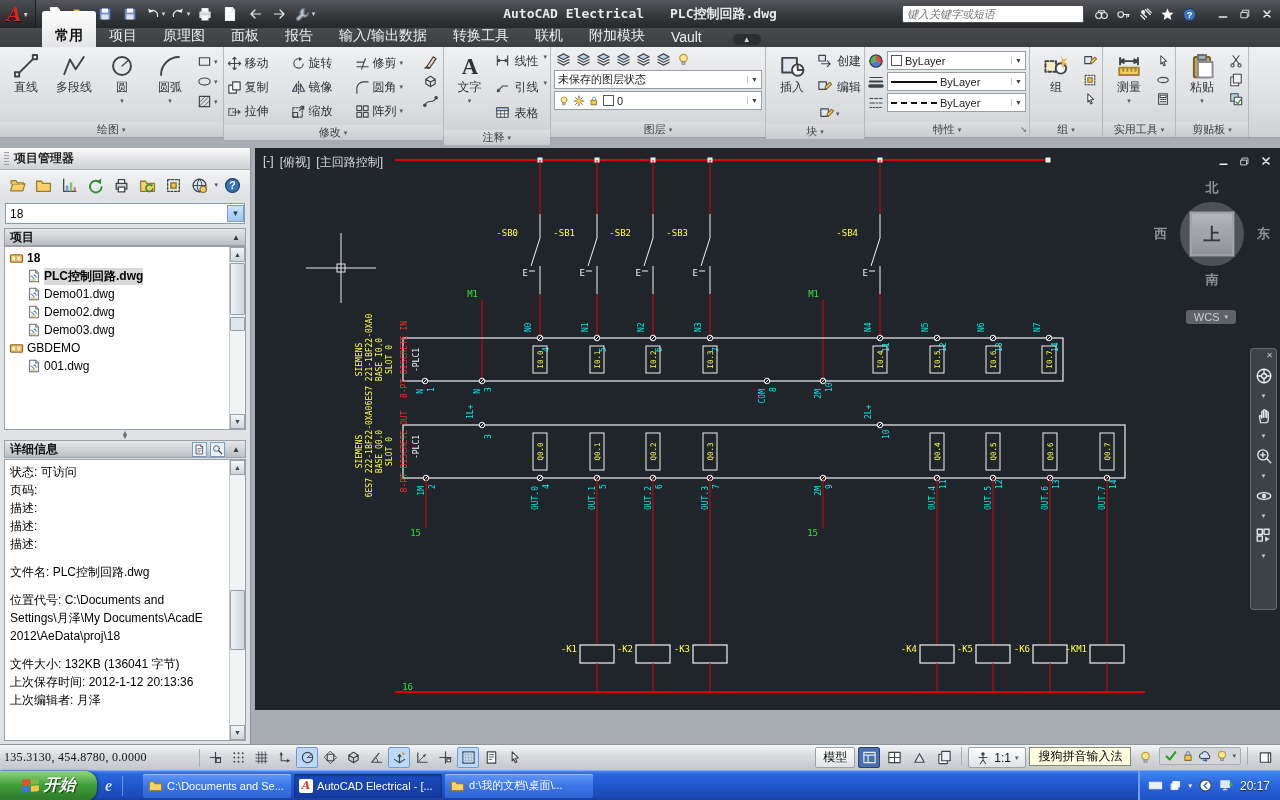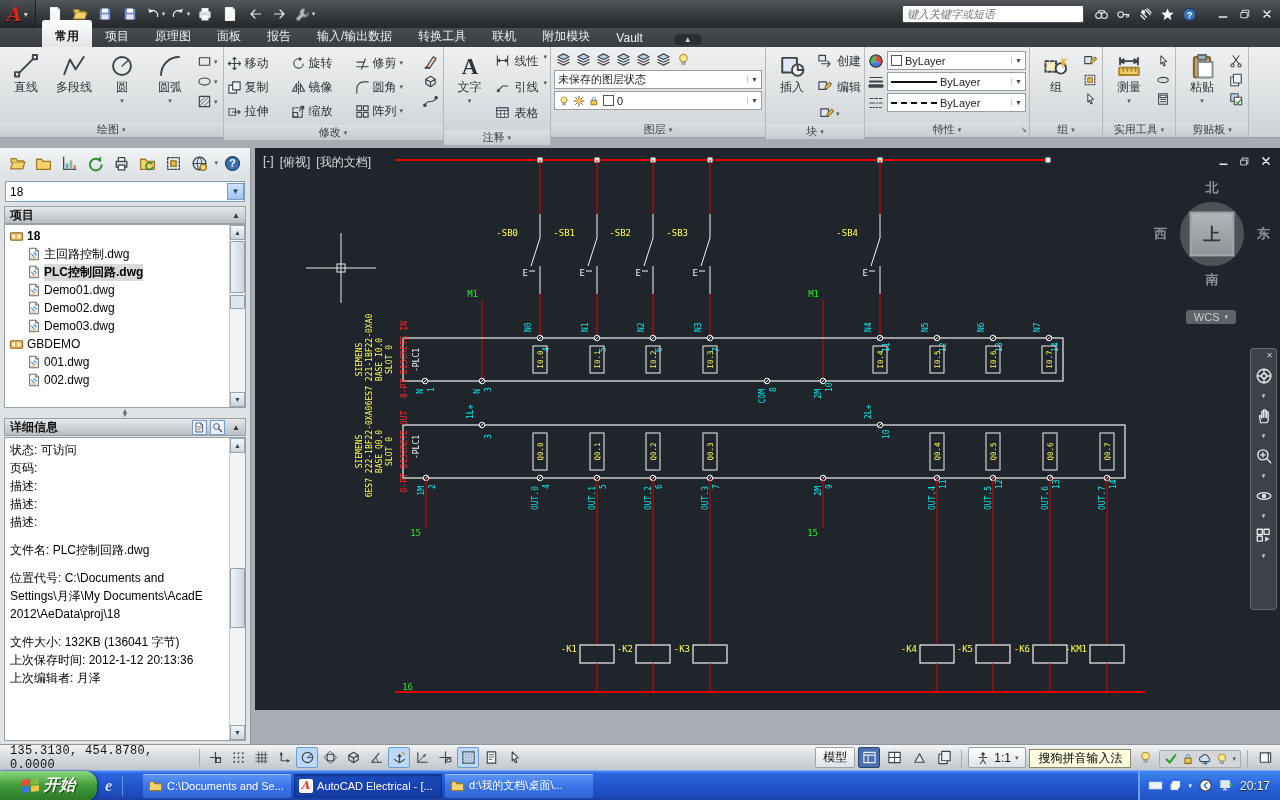--- a/index.html
+++ b/index.html
@@ -16,21 +16,21 @@
 .qbtn .car{font-size:7px;margin-left:1px;color:#cfd2d4}
 #titleText{position:absolute;left:50%;transform:translateX(-50%);font-family:"DejaVu Sans Mono",monospace;font-weight:bold;font-size:13px;white-space:nowrap}
 #titleText .tsep{display:inline-block;width:26px}
 #titleRight{margin-left:auto;display:flex;align-items:center;gap:6px;padding-right:4px}
 #searchBox{width:182px;height:18px;border:1px solid #4a4e52;border-radius:2px;font-size:11px;font-style:italic;color:#555;padding:0 4px;background:#fff}
 .tico{display:flex;align-items:center}
 .winctl{display:flex;align-items:center;gap:4px;margin-left:8px}
 .winctl .qbtn{width:18px;height:18px}
 
 #tabrow{position:absolute;left:0;top:28px;width:1280px;height:19px;background:linear-gradient(#474b4e,#3a3e41);display:flex;align-items:flex-end;padding-left:42px}
-.tab{padding:8px 13px 2px;font-size:12px;color:#eceeef;cursor:default}
+.tab{padding:16px 13px 2px;font-size:14px;color:#eceeef;cursor:default}
 .tab.active{background:linear-gradient(#fdfdfd,#e3e5e6);color:#111;border-radius:3px 3px 0 0;font-weight:bold}
 #ribToggle{margin:0 0 2px 18px;background:#2c2f32;border-radius:7px;color:#cfd2d4;font-size:8px;padding:1px 10px}
 
 #ribbon{position:absolute;left:0;top:47px;width:1280px;height:91px;background:linear-gradient(#eef0f1,#dadddf 70%,#cdd1d4);display:flex;border-bottom:1px solid #9aa0a5}
 .panel{display:flex;flex-direction:column;border-right:1px solid #b6babd;height:100%}
 .pbody{flex:1;display:flex;align-items:flex-start;padding:2px 3px;gap:2px}
 .ptitle{height:15px;font-size:11px;color:#3c4043;text-align:center;background:linear-gradient(#dcdfe1,#c8ccd0);display:flex;align-items:center;justify-content:center;gap:3px}
 .car{font-size:7px;color:#55595d}
 .rbig{display:flex;flex-direction:column;align-items:center;width:46px;padding-top:4px;font-size:12px;color:#2f3337;line-height:13px;text-align:center}
 .rbig svg{margin-bottom:2px}
@@ -90,25 +90,25 @@
 #navbar{position:absolute;right:3px;top:200px;width:27px;height:262px;background:rgba(128,133,138,.3);border:1px solid rgba(220,224,228,.25);border-radius:4px;display:flex;flex-direction:column;align-items:center;padding-top:2px;gap:7px}
 #navbar .nx{align-self:flex-end;color:#c8ccd0;font-size:8px;margin-right:3px}
 #navbar .ncar{font-size:7px;color:#c8ccd0}
 
 #cmdline{position:absolute;left:255px;top:710px;width:1025px;height:34px;background:#ccd0d3;border-top:2px solid #878d92}
 .cmdgrip{position:absolute;left:2px;top:3px;width:8px;height:28px;background:repeating-linear-gradient(#9aa0a5 0 1px,transparent 1px 3px)}
 .cmdrow1{margin-left:14px;height:16px;font-family:"DejaVu Sans Mono",monospace;font-size:12px;color:#111;padding:1px 4px;white-space:pre}
 .cmdrow2{margin-left:14px;height:16px;background:#fbfbfb;border:1px solid #a9aeb2;font-family:"DejaVu Sans Mono",monospace;font-size:12px;color:#111;padding:0 4px}
 
 #statusbar{position:absolute;left:0;top:744px;width:1280px;height:26px;background:linear-gradient(#f4f5f6,#d8dbde 45%,#c3c8cc);border-top:1px solid #8f979c;display:flex;align-items:center;font-size:12px;color:#111}
-#coords{width:196px;padding-left:10px;font-family:Liberation Mono, monospace;letter-spacing:.3px}
+#coords{width:196px;padding-left:4px;font-family:Liberation Serif, serif;letter-spacing:.3px}
 #toggles{display:flex;gap:1px;align-items:center}
 .tgl{width:22px;height:21px;display:flex;align-items:center;justify-content:center;border:1px solid transparent;border-radius:2px}
 .tgl.pressed{background:#bcd9f7;border-color:#6b9bd2}
-#statusRight{margin-left:auto;display:flex;align-items:flex-end;gap:3px;padding-right:4px}
+#statusRight{margin-left:auto;display:flex;align-items:flex-start;gap:3px;padding-right:4px}
 .sbtn{border:1px solid #9aa2a8;background:linear-gradient(#fdfdfd,#dfe3e6);padding:1px 7px;border-radius:2px;display:flex;align-items:center;gap:4px;height:21px}
 .ssep{width:1px;height:18px;background:#a7adb2;margin:0 3px}
 #imebox{background:#ffffe1;border:1px solid #8a8a6a;padding:0 8px;color:#000;font-size:12px;white-space:nowrap}
 #trayGroup{border:1px solid #a7adb2;background:#d3d7da;display:flex;align-items:center;gap:3px;padding:1px 4px;border-radius:2px}
 
 #taskbar{position:absolute;left:0;top:770px;width:1280px;height:30px;background:linear-gradient(#4f8af3 0%,#2a66de 9%,#2257d0 45%,#1c49b8 88%,#1a3f9f);border-top:1px solid #7aa7f8;display:flex;align-items:center}
 #startBtn{width:97px;height:30px;border-radius:0 12px 12px 0;background:linear-gradient(#8fd77f,#44a03c 45%,#2e7d2a 90%);box-shadow:1px 0 3px rgba(0,0,0,.5);display:flex;align-items:center;justify-content:center;gap:5px;color:#fff;font-weight:bold;font-style:italic;font-size:16px;text-shadow:1px 1px 1px #14400f}
 .flag{display:grid;grid-template-columns:8px 8px;grid-auto-rows:6px;gap:1px;transform:skewY(-6deg)}
 .flag i{border-radius:1px}
 #quick{display:flex;align-items:center;padding:0 8px;gap:6px}
@@ -200,20 +200,23 @@
             <path d="M2.5 8 H12 M12 8 L8 4 M12 8 L8 12"></path>
           </svg>
         </span>
         <span class="qbtn">
           <svg class="ic white" width="16" height="16" viewBox="0 0 16 16">
             <path d="M9.5 2.5 a4 4 0 0 0 -4.2 5.6 L2 11.4 a1.8 1.8 0 0 0 2.6 2.6 L7.9 10.7 a4 4 0 0 0 5.6 -4.2 L11 9 L9.5 8.5 L9 7 Z" fill="#b8bfc6" stroke="#667078"></path>
           </svg>
           <span class="car" style="color:#cfd2d4">▾</span>
         </span>
       </div>
+    <div id="titleText">
+      <span>AutoCAD Electrical</span><span class="tsep"></span><span>PLC控制回路.dwg</span>
+    </div>
     <div id="titleRight">
       <input id="searchBox" placeholder="键入关键字或短语" style="">
       <span id="searchIcons" class="tico">
           <span class="qbtn">
             <svg class="ic white" width="15" height="15" viewBox="0 0 16 16">
               <circle cx="5" cy="9" r="3.2"></circle>
               <circle cx="11" cy="9" r="3.2"></circle>
               <path d="M5 5.8 V4 H11 V5.8 M8 9 V6"></path>
             </svg>
           </span>
@@ -721,20 +724,24 @@
                 <path d="M8 11.5 L10 13.5 L13.5 8.5" stroke="#3c9a3c" stroke-width="1.6"></path>
               </svg>
             </span>
           </div>
         </div>
         <div class="ptitle">剪贴板<span class="car">▾</span></div>
       </div>
     </div>
 
   <div id="palette">
+    <div id="palHead">
+      <span class="grip"></span>
+      <span>项目管理器</span>
+    </div>
     <div id="palTools">
         <span class="pbtn">
           <svg class="ic " width="17" height="17" viewBox="0 0 16 16">
             <path d="M1.5 13 L3.5 6.5 H15 L13 13 Z" fill="#f7d26a" stroke="#9a7b2d"></path>
             <path d="M2 6.5 V3.5 H6.5 L8 5.5 H13.5 V6.5" fill="#f0c95c" stroke="#9a7b2d"></path>
           </svg>
         </span>
         <span class="pbtn">
           <svg class="ic " width="17" height="17" viewBox="0 0 16 16">
             <path d="M1.5 13.5 V4 H6 L7.5 6 H14.5 V13.5 Z" fill="#f7d26a" stroke="#9a7b2d"></path>
@@ -801,90 +808,72 @@
     </div>
     <div id="tree">
         <div class="trow proj">
           <svg class="ic" width="15" height="15" viewBox="0 0 16 16">
             <rect x="1.5" y="4" width="13" height="8" rx="1" fill="#e8b45a" stroke="#8c6a28"></rect>
             <rect x="3.5" y="6" width="3" height="4" fill="#fff7e0" stroke="none"></rect>
             <rect x="9" y="6" width="3" height="4" fill="#fff7e0" stroke="none"></rect>
           </svg>
           <span class="tlab">18</span>
         </div>
+        <div class="trow dwg normal sel">
+          <svg class="ic" width="14" height="14" viewBox="0 0 16 16">
+            <path d="M3 1.5 H10 L13 4.5 V14.5 H3 Z" fill="#fff" stroke="#667078"></path>
+            <path d="M10 1.5 V4.5 H13" fill="#cfe0f0" stroke="#667078"></path>
+            <path d="M5 8 L8 11 M8 7 a2.5 2.5 0 0 1 2.5 2.5" stroke="#3a7ac0"></path>
+            <path d="M5 12.5 h5" stroke="#e0a030"></path>
+          </svg>
+          <span class="tlab">PLC控制回路.dwg</span>
+        </div>
         <div class="trow dwg normal">
           <svg class="ic" width="14" height="14" viewBox="0 0 16 16">
             <path d="M3 1.5 H10 L13 4.5 V14.5 H3 Z" fill="#fff" stroke="#667078"></path>
             <path d="M10 1.5 V4.5 H13" fill="#cfe0f0" stroke="#667078"></path>
             <path d="M5 8 L8 11 M8 7 a2.5 2.5 0 0 1 2.5 2.5" stroke="#3a7ac0"></path>
             <path d="M5 12.5 h5" stroke="#e0a030"></path>
           </svg>
-          <span class="tlab">主回路控制.dwg</span>
-        </div>
-        <div class="trow dwg normal sel">
-          <svg class="ic" width="14" height="14" viewBox="0 0 16 16">
-            <path d="M3 1.5 H10 L13 4.5 V14.5 H3 Z" fill="#fff" stroke="#667078"></path>
-            <path d="M10 1.5 V4.5 H13" fill="#cfe0f0" stroke="#667078"></path>
-            <path d="M5 8 L8 11 M8 7 a2.5 2.5 0 0 1 2.5 2.5" stroke="#3a7ac0"></path>
-            <path d="M5 12.5 h5" stroke="#e0a030"></path>
-          </svg>
-          <span class="tlab">PLC控制回路.dwg</span>
+          <span class="tlab">Demo01.dwg</span>
         </div>
         <div class="trow dwg normal">
           <svg class="ic" width="14" height="14" viewBox="0 0 16 16">
             <path d="M3 1.5 H10 L13 4.5 V14.5 H3 Z" fill="#fff" stroke="#667078"></path>
             <path d="M10 1.5 V4.5 H13" fill="#cfe0f0" stroke="#667078"></path>
             <path d="M5 8 L8 11 M8 7 a2.5 2.5 0 0 1 2.5 2.5" stroke="#3a7ac0"></path>
             <path d="M5 12.5 h5" stroke="#e0a030"></path>
           </svg>
-          <span class="tlab">Demo01.dwg</span>
+          <span class="tlab">Demo02.dwg</span>
         </div>
         <div class="trow dwg normal">
           <svg class="ic" width="14" height="14" viewBox="0 0 16 16">
             <path d="M3 1.5 H10 L13 4.5 V14.5 H3 Z" fill="#fff" stroke="#667078"></path>
             <path d="M10 1.5 V4.5 H13" fill="#cfe0f0" stroke="#667078"></path>
             <path d="M5 8 L8 11 M8 7 a2.5 2.5 0 0 1 2.5 2.5" stroke="#3a7ac0"></path>
             <path d="M5 12.5 h5" stroke="#e0a030"></path>
           </svg>
-          <span class="tlab">Demo02.dwg</span>
+          <span class="tlab">Demo03.dwg</span>
+        </div>
+        <div class="trow proj normal">
+          <svg class="ic" width="15" height="15" viewBox="0 0 16 16">
+            <rect x="1.5" y="4" width="13" height="8" rx="1" fill="#e8b45a" stroke="#8c6a28"></rect>
+            <rect x="3.5" y="6" width="3" height="4" fill="#fff7e0" stroke="none"></rect>
+            <rect x="9" y="6" width="3" height="4" fill="#fff7e0" stroke="none"></rect>
+          </svg>
+          <span class="tlab">GBDEMO</span>
         </div>
         <div class="trow dwg normal">
           <svg class="ic" width="14" height="14" viewBox="0 0 16 16">
             <path d="M3 1.5 H10 L13 4.5 V14.5 H3 Z" fill="#fff" stroke="#667078"></path>
             <path d="M10 1.5 V4.5 H13" fill="#cfe0f0" stroke="#667078"></path>
             <path d="M5 8 L8 11 M8 7 a2.5 2.5 0 0 1 2.5 2.5" stroke="#3a7ac0"></path>
             <path d="M5 12.5 h5" stroke="#e0a030"></path>
           </svg>
-          <span class="tlab">Demo03.dwg</span>
-        </div>
-        <div class="trow proj normal">
-          <svg class="ic" width="15" height="15" viewBox="0 0 16 16">
-            <rect x="1.5" y="4" width="13" height="8" rx="1" fill="#e8b45a" stroke="#8c6a28"></rect>
-            <rect x="3.5" y="6" width="3" height="4" fill="#fff7e0" stroke="none"></rect>
-            <rect x="9" y="6" width="3" height="4" fill="#fff7e0" stroke="none"></rect>
-          </svg>
-          <span class="tlab">GBDEMO</span>
-        </div>
-        <div class="trow dwg normal">
-          <svg class="ic" width="14" height="14" viewBox="0 0 16 16">
-            <path d="M3 1.5 H10 L13 4.5 V14.5 H3 Z" fill="#fff" stroke="#667078"></path>
-            <path d="M10 1.5 V4.5 H13" fill="#cfe0f0" stroke="#667078"></path>
-            <path d="M5 8 L8 11 M8 7 a2.5 2.5 0 0 1 2.5 2.5" stroke="#3a7ac0"></path>
-            <path d="M5 12.5 h5" stroke="#e0a030"></path>
-          </svg>
           <span class="tlab">001.dwg</span>
-        </div>
-        <div class="trow dwg normal">
-          <svg class="ic" width="14" height="14" viewBox="0 0 16 16">
-            <path d="M3 1.5 H10 L13 4.5 V14.5 H3 Z" fill="#fff" stroke="#667078"></path>
-            <path d="M10 1.5 V4.5 H13" fill="#cfe0f0" stroke="#667078"></path>
-            <path d="M5 8 L8 11 M8 7 a2.5 2.5 0 0 1 2.5 2.5" stroke="#3a7ac0"></path>
-            <path d="M5 12.5 h5" stroke="#e0a030"></path>
-          </svg>
-          <span class="tlab">002.dwg</span>
         </div>
         <div id="treeSB">
           <div class="sbArr" style="top:0">▲</div>
           <div class="sbThumb" style="top:16px;height:52px"></div>
           <div class="sbThumb" style="top:70px;height:14px;background:#dfe6ec"></div>
           <div class="sbArr" style="bottom:0">▼</div>
         </div>
       </div>
     <div id="splitArrows">
         <span class="spl">▲<br>▼</span>
@@ -1161,21 +1150,21 @@
         <text x="1087" y="652" fill="#ffff4f" font-size="9" font-family="DejaVu Sans Mono, monospace" text-anchor="end">-KM1</text>
         <line x1="1107" y1="663" x2="1107" y2="692" stroke="#e00000" stroke-width="1"></line>
         <text x="413" y="690" fill="#2ee62e" font-size="9" font-family="DejaVu Sans Mono, monospace" text-anchor="end">16</text>
         <line x1="306" y1="268" x2="376" y2="268" stroke="#e8e8e8" stroke-width="1"></line>
         <line x1="341" y1="233" x2="341" y2="303" stroke="#e8e8e8" stroke-width="1"></line>
         <rect x="337" y="264" width="8" height="8" fill="none" stroke="#e8e8e8" stroke-width="1"></rect>
       </svg>
     <div id="vplabel">
       <span>[-]</span>
       <span>[俯视]</span>
-      <span>[我的文档]</span>
+      <span>[主回路控制]</span>
     </div>
     <div id="canvWin">
         <span>
           <svg class="ic white" width="11" height="11" viewBox="0 0 16 16">
             <path d="M3 12 H13" stroke-width="2.2"></path>
           </svg>
         </span>
         <span>
           <svg class="ic white" width="11" height="11" viewBox="0 0 16 16">
             <rect x="5" y="3" width="8" height="8"></rect>

